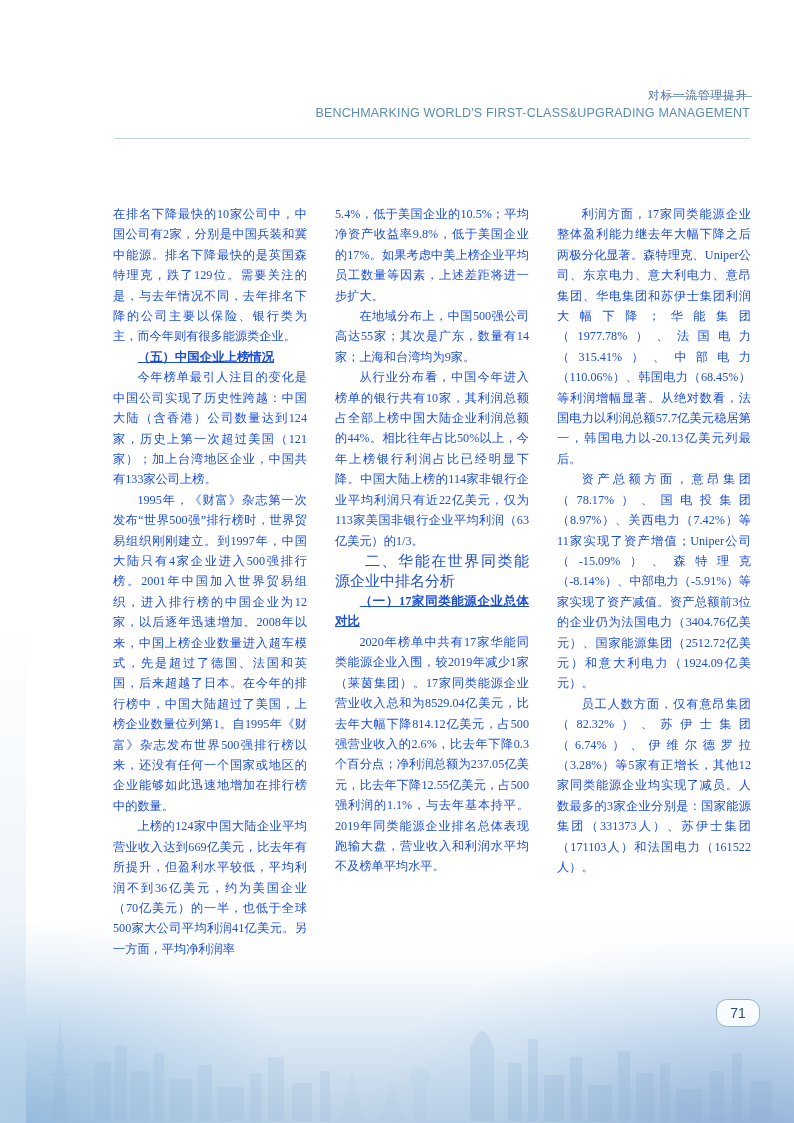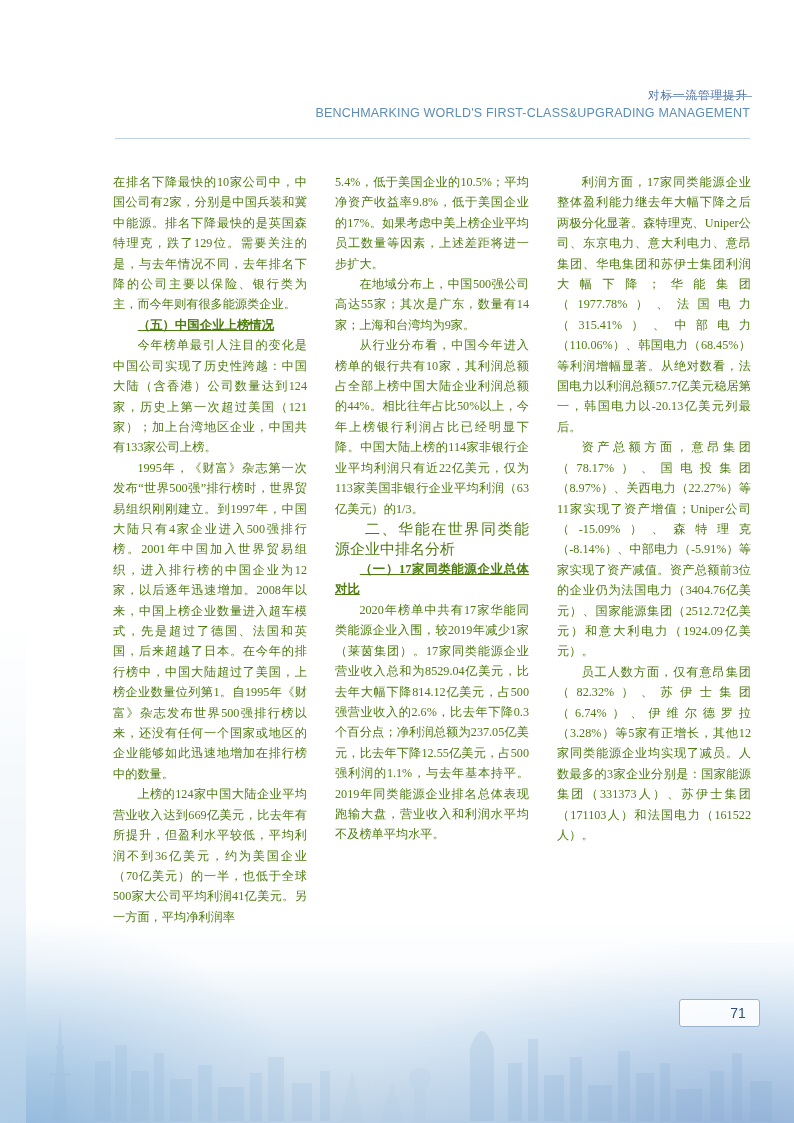--- a/index.html
+++ b/index.html
@@ -113,22 +113,23 @@
     left: 113px;
     width: 640px;
     height: 790px;
     display: flex;
     gap: 28px;
   }
   .col {
     width: 194px;
     font-size: 12.2px;
     line-height: 20.4px;
-    color: #4d7c0f;
+    color: #1d4ed8;
     text-align: justify;
+    margin-top: 32px;
   }
   .col p {
     margin: 0;
     text-indent: 2em;
     font-family: "Liberation Serif", serif;
   }
   .col p.noindent {
     text-indent: 0;
   }
   .h2 {
@@ -149,29 +150,28 @@
   }
 
   
   .page-num {
     position: absolute;
     right: 34px;
     bottom: 96px;
     width: 42px;
     height: 26px;
     border: 1px solid #9bb4ce;
-    border-radius: 3px;
+    border-radius: 11px;
     background: rgba(255,255,255,0.85);
     color: #2b4f7c;
     font-family: "Liberation Sans", sans-serif;
     font-size: 14px;
     display: flex;
     align-items: center;
     justify-content: center;
-    padding-left: 37px;
   }
 </style>
 </head>
 <body>
 
 <div class="page-bg">
   <div class="bg-bottom"></div>
   <div class="bg-bottom-left"></div>
   <div class="bg-bottom-right"></div>
   <div class="left-edge-band"></div>
@@ -236,18 +236,18 @@
     <p class="noindent">5.4%，低于美国企业的10.5%；平均净资产收益率9.8%，低于美国企业的17%。如果考虑中美上榜企业平均员工数量等因素，上述差距将进一步扩大。</p>
     <p>在地域分布上，中国500强公司高达55家；其次是广东，数量有14家；上海和台湾均为9家。</p>
     <p>从行业分布看，中国今年进入榜单的银行共有10家，其利润总额占全部上榜中国大陆企业利润总额的44%。相比往年占比50%以上，今年上榜银行利润占比已经明显下降。中国大陆上榜的114家非银行企业平均利润只有近22亿美元，仅为113家美国非银行企业平均利润（63亿美元）的1/3。</p>
     <p class="h2">二、华能在世界同类能源企业中排名分析</p>
     <p class="h3">（一）17家同类能源企业总体对比</p>
     <p>2020年榜单中共有17家华能同类能源企业入围，较2019年减少1家（莱茵集团）。17家同类能源企业营业收入总和为8529.04亿美元，比去年大幅下降814.12亿美元，占500强营业收入的2.6%，比去年下降0.3个百分点；净利润总额为237.05亿美元，比去年下降12.55亿美元，占500强利润的1.1%，与去年基本持平。2019年同类能源企业排名总体表现跑输大盘，营业收入和利润水平均不及榜单平均水平。</p>
   </div>
 
   <div class="col">
     <p>利润方面，17家同类能源企业整体盈利能力继去年大幅下降之后两极分化显著。森特理克、Uniper公司、东京电力、意大利电力、意昂集团、华电集团和苏伊士集团利润大幅下降；华能集团（1977.78%）、法国电力（315.41%）、中部电力（110.06%）、韩国电力（68.45%）等利润增幅显著。从绝对数看，法国电力以利润总额57.7亿美元稳居第一，韩国电力以-20.13亿美元列最后。</p>
-    <p>资产总额方面，意昂集团（78.17%）、国电投集团（8.97%）、关西电力（22.27%）等11家实现了资产增值；Uniper公司（-15.09%）、森特理克（-8.14%）、中部电力（-5.91%）等家实现了资产减值。资产总额前3位的企业仍为法国电力（3404.76亿美元）、国家能源集团（2512.72亿美元）和意大利电力（1924.09亿美元）。</p>
+    <p>资产总额方面，意昂集团（78.17%）、国电投集团（8.97%）、关西电力（7.42%）等11家实现了资产增值；Uniper公司（-15.09%）、森特理克（-8.14%）、中部电力（-5.91%）等家实现了资产减值。资产总额前3位的企业仍为法国电力（3404.76亿美元）、国家能源集团（2512.72亿美元）和意大利电力（1924.09亿美元）。</p>
     <p>员工人数方面，仅有意昂集团（82.32%）、苏伊士集团（6.74%）、伊维尔德罗拉（3.28%）等5家有正增长，其他12家同类能源企业均实现了减员。人数最多的3家企业分别是：国家能源集团（331373人）、苏伊士集团（171103人）和法国电力（161522人）。</p>
   </div>
 </div>
 
 <div class="page-num">71</div>
 
 </body></html>

